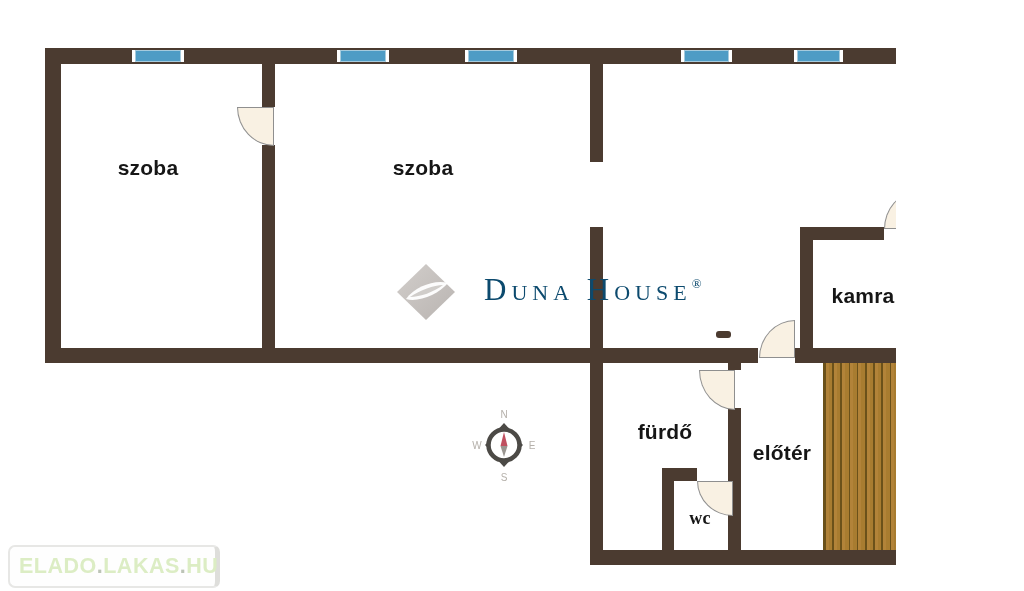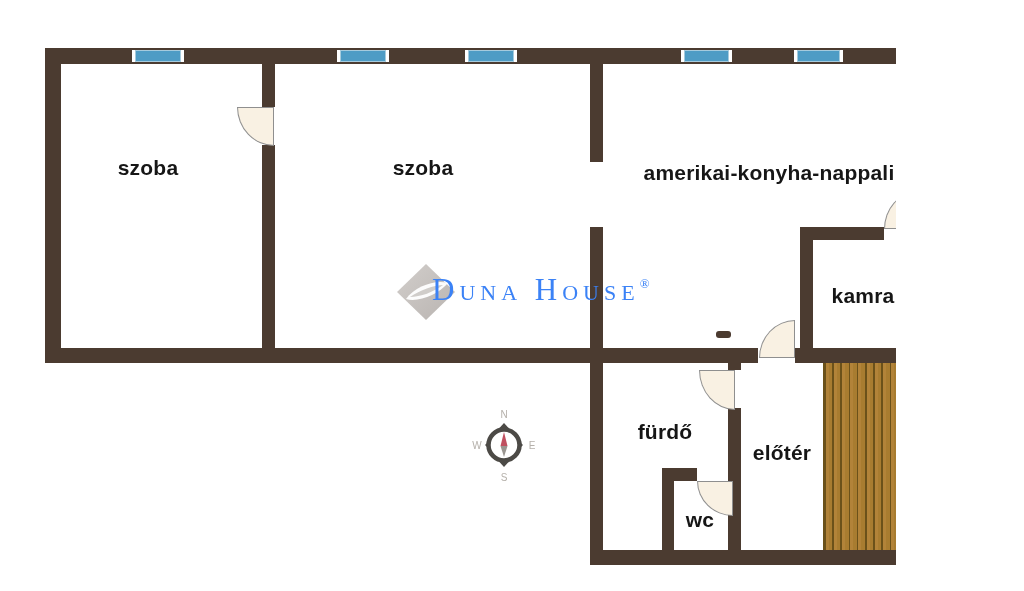--- a/index.html
+++ b/index.html
@@ -10,26 +10,26 @@
           border:1.5px solid #a6cbdd;box-sizing:border-box;
           box-shadow:-3px 0 0 #ffffff,3px 0 0 #ffffff;}
   .door{position:absolute;background:#f9f1e3;border:1.5px solid #8f8f8f;box-sizing:border-box;}
   .door.bl{border-bottom-left-radius:100%;}
   .door.tl{border-top-left-radius:100%;}
   .wood{position:absolute;left:823px;top:363px;width:99px;height:187px;
         background:repeating-linear-gradient(90deg,#6b511a 0 1.5px,#b28339 1.5px 4.5px,#a87c30 4.5px 8.2px);
         border-left:1px solid #6b511a;}
   .room-label{position:absolute;transform:translateX(-50%);font-weight:bold;font-size:21px;
               color:#161616;white-space:nowrap;letter-spacing:0.2px;}
-  .room-label.small{font-size:21px;}
+  .room-label.small{font-size:18px;font-family:Liberation Serif, serif;}
   .dash{position:absolute;left:716px;top:331px;width:15px;height:7px;background:#4b3b30;border-radius:3px;}
   .abs{position:absolute;}
   
-  .dh-text{position:absolute;left:432px;top:272px;font-family:"Liberation Serif",serif;
-           font-variant:small-caps;font-size:31px;letter-spacing:5px;color:#3b82f6;}
+  .dh-text{position:absolute;left:484px;top:272px;font-family:"Liberation Serif",serif;
+           font-variant:small-caps;font-size:31px;letter-spacing:5px;color:#0c4a6e;}
   .dh-text .reg{font-size:13px;vertical-align:12px;letter-spacing:0;}
   
   .footer-logo{position:absolute;left:8px;top:545px;width:212px;height:43px;
                border:2px solid #e7e7e5;border-right:5px solid #dededb;border-radius:7px;
                background:#fefefe;display:flex;align-items:center;box-sizing:border-box;}
   .footer-logo .txt{font-weight:bold;font-size:21.5px;letter-spacing:0.5px;margin-left:5px;white-space:nowrap;}
   .footer-logo .grn{color:#dcedc4;}
   .footer-logo .dot{color:#bcc4b6;}
   svg text{font-family:"Liberation Sans",sans-serif;}
 </style>
@@ -70,21 +70,20 @@
   <div class="door tl" style="left:884px;top:192px;width:33px;height:37px"></div>
   <div class="door tl" style="left:759px;top:320px;width:36px;height:38px"></div>
   <div class="door bl" style="left:699px;top:370px;width:36px;height:40px"></div>
   <div class="door bl" style="left:697px;top:481px;width:36px;height:35px"></div>
   <div class="door tl" style="left:901px;top:459px;width:21px;height:41px"></div>
 
   <div class="dash"></div>
 
   <div class="room-label" style="left:148px;top:156px">szoba</div>
   <div class="room-label" style="left:423px;top:156px">szoba</div>
-  <div class="room-label" style="left:769px;top:161px">amerikai-konyha-nappali</div>
   <div class="room-label" style="left:863px;top:284px">kamra</div>
   <div class="room-label" style="left:665px;top:420px">fürdő</div>
   <div class="room-label" style="left:782px;top:441px">előtér</div>
   <div class="room-label small" style="left:700px;top:508px">wc</div>
 
   <svg class="abs" style="left:396px;top:263px" width="60" height="58">
     <defs>
       <linearGradient id="dhgrad" x1="0" y1="0" x2="1" y2="1">
         <stop offset="0" stop-color="#d2cecb"></stop>
           <stop offset="1" stop-color="#b9b4b1"></stop>
@@ -109,14 +108,24 @@
     <polygon points="47,45 52,40 57,45 52,50" fill="#4c4a46"></polygon>
     <circle cx="38" cy="45" r="15.5" fill="#ffffff" stroke="#4c4a46" stroke-width="4.5"></circle>
     <polygon points="38,32 34.5,46 41.5,46" fill="#c05060"></polygon>
     <polygon points="34.5,46 41.5,46 38,57" fill="#9a9691"></polygon>
   </svg>
 
   <svg class="abs" style="left:948px;top:464px" width="50" height="28">
     <path d="M2 14 L23 2 L20 10 L45 5 L36 14 L45 23 L20 18 L23 26 Z" fill="#c5314b"></path>
   </svg>
 
+  <div class="footer-logo">
+    <svg width="34" height="34" style="margin-left:4px">
+      <rect x="0.5" y="0.5" width="33" height="33" rx="5" fill="#d9eab8"></rect>
+      <polygon points="17,4 30,16 4,16" fill="#ffffff"></polygon>
+      <circle cx="17" cy="11" r="2.2" fill="#d9eab8"></circle>
+      <rect x="6.5" y="16" width="21" height="13.5" fill="#ffffff"></rect>
+      <path d="M13 29.5 v-4 a4 4 0 0 1 8 0 v4 z" fill="#b6c0ae"></path>
+    </svg>
+    <span class="txt"><span class="grn">ELADO</span><span class="dot">.</span><span class="grn">LAKAS</span><span class="dot">.</span><span class="grn">HU</span></span>
+  </div>
 
 </div>
 
 </body></html>

